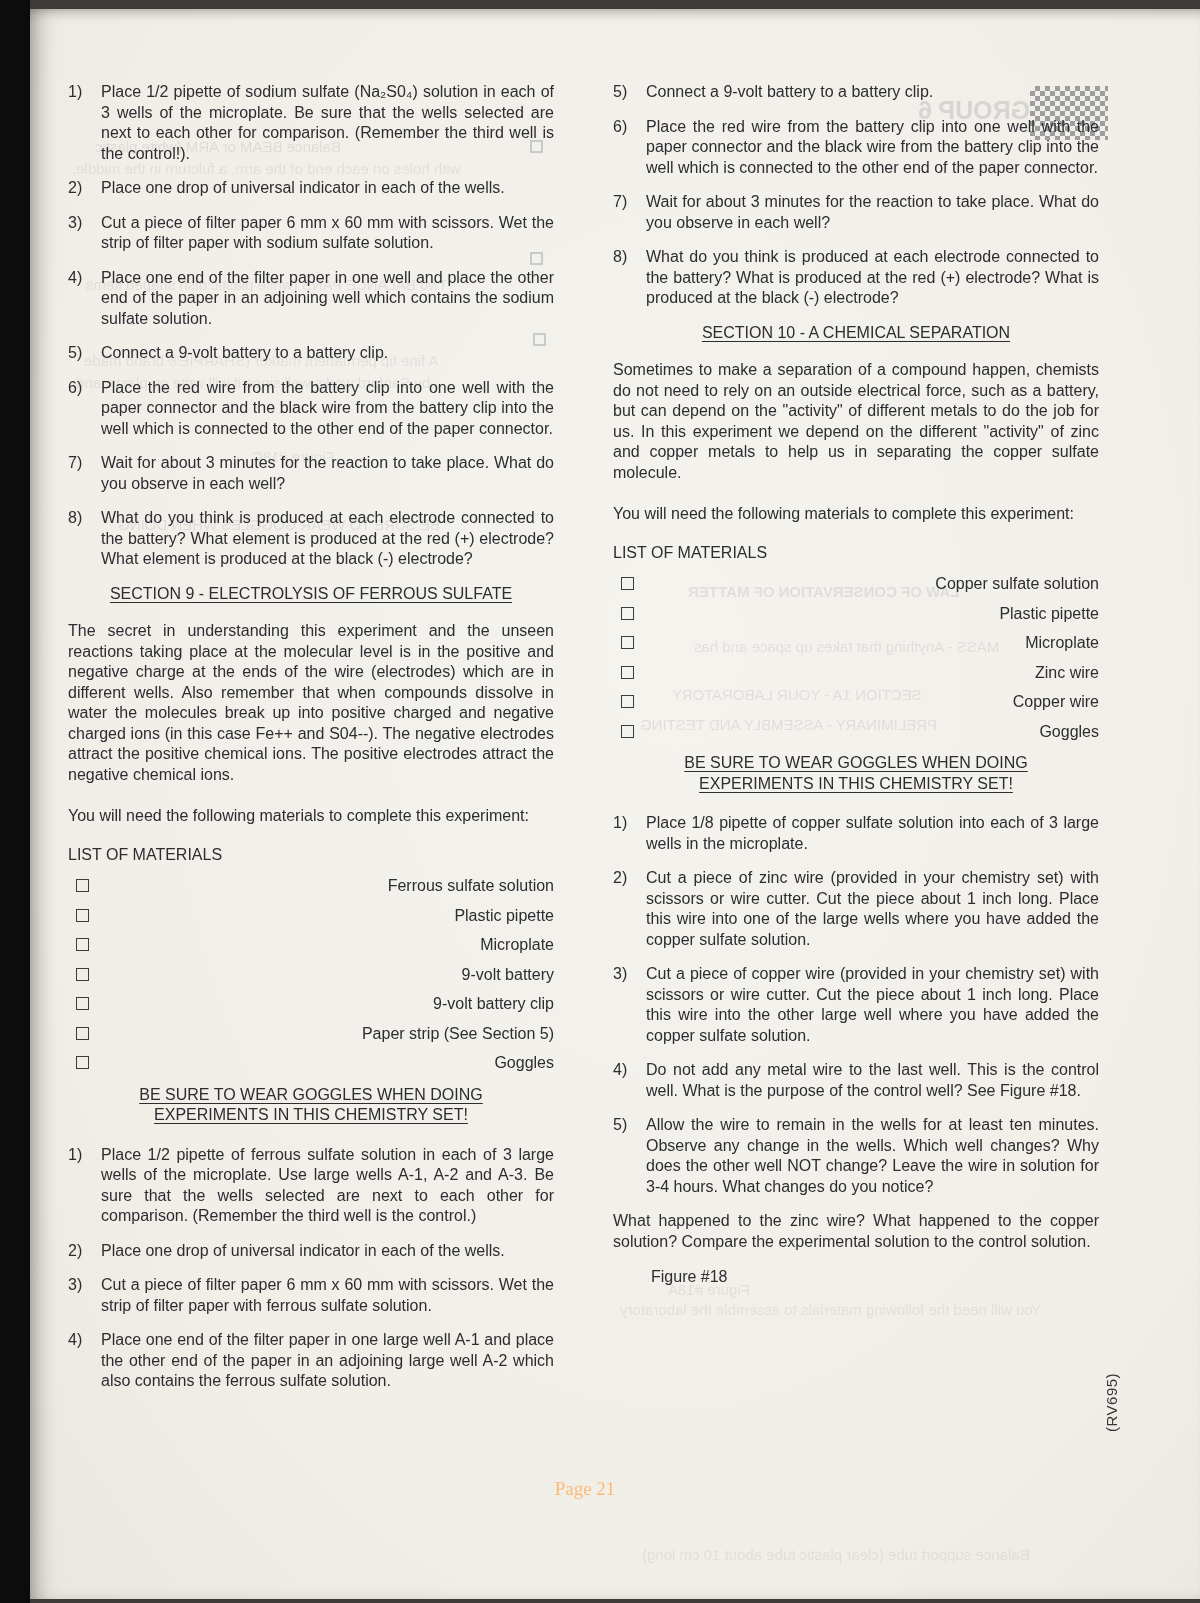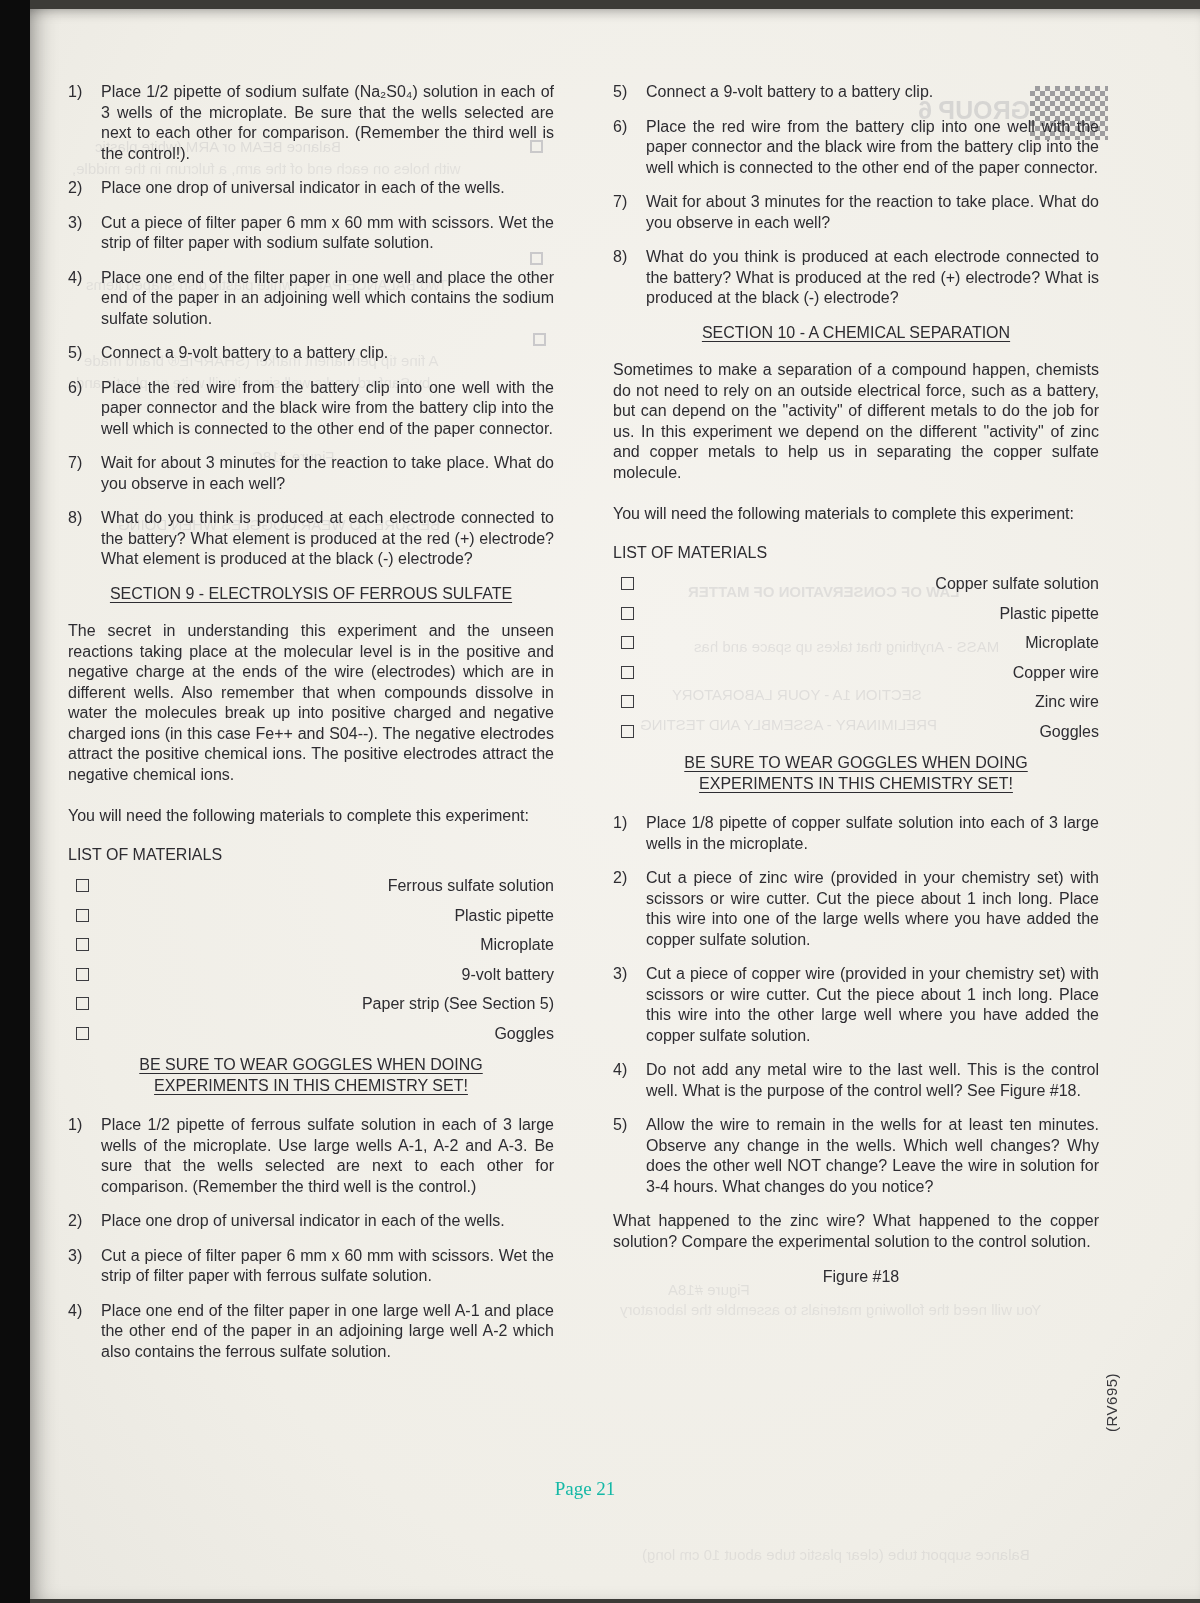--- a/index.html
+++ b/index.html
@@ -48,25 +48,25 @@
   
   .figure { position:relative; width:420px; height:162px; margin:20px 0 4px 38px; }
   .beaker { position:absolute; border:2px solid #39393e; }
   .beaker .level { position:absolute; left:0; right:0; border-top:1.7px solid #39393e; }
   .wire { position:absolute; width:3px; background:#39393e; }
   .wire-tab {
     position:absolute; width:22px; height:16px; border:1.7px solid #39393e;
     font-size:10px; line-height:13px; text-align:center; background:#f2f0ea;
   }
   .base-line { position:absolute; left:0; right:0; bottom:0; border-bottom:2px solid #39393e; }
-  .fig-caption { width:420px; margin-left:38px; text-align:center; font-size:16px; }
+  .fig-caption { width:420px; margin-left:38px; font-size:16px; }
   
   .page-footer {
     position:absolute; z-index:3; left:485px; top:1478px; width:200px; text-align:center;
-    font-family:"Liberation Serif", serif; font-size:19px; color:#14b8a6;
+    font-family:"Liberation Serif", serif; font-size:19px; color:#fdba74;
   }
   .edge-code {
     position:absolute; z-index:3; left:1103px; top:1432px;
     transform-origin:left top; transform:rotate(-90deg);
     font-size:15px; letter-spacing:.5px; color:#38383c;
   }
 </style>
 </head>
 <body>
 
@@ -147,20 +147,24 @@
   <div class="chk">
     <span class="box"></span>
     <span class="chk-label">Microplate</span>
   </div>
   <div class="chk">
     <span class="box"></span>
     <span class="chk-label">9-volt battery</span>
   </div>
   <div class="chk">
     <span class="box"></span>
+    <span class="chk-label">9-volt battery clip</span>
+  </div>
+  <div class="chk">
+    <span class="box"></span>
     <span class="chk-label">Paper strip (See Section 5)</span>
   </div>
   <div class="chk">
     <span class="box"></span>
     <span class="chk-label">Goggles</span>
   </div>
 
   <div class="warning">BE SURE TO WEAR GOGGLES WHEN DOING EXPERIMENTS IN THIS CHEMISTRY SET!</div>
 
   <div class="step">
@@ -216,25 +220,25 @@
   <div class="chk">
     <span class="box"></span>
     <span class="chk-label">Plastic pipette</span>
   </div>
   <div class="chk">
     <span class="box"></span>
     <span class="chk-label">Microplate</span>
   </div>
   <div class="chk">
     <span class="box"></span>
+    <span class="chk-label">Zinc wire</span>
+  </div>
+  <div class="chk">
+    <span class="box"></span>
     <span class="chk-label">Copper wire</span>
-  </div>
-  <div class="chk">
-    <span class="box"></span>
-    <span class="chk-label">Zinc wire</span>
   </div>
   <div class="chk">
     <span class="box"></span>
     <span class="chk-label">Goggles</span>
   </div>
 
   <div class="warning">BE SURE TO WEAR GOGGLES WHEN DOING EXPERIMENTS IN THIS CHEMISTRY SET!</div>
 
   <div class="step">
     <span class="num">1)</span>

